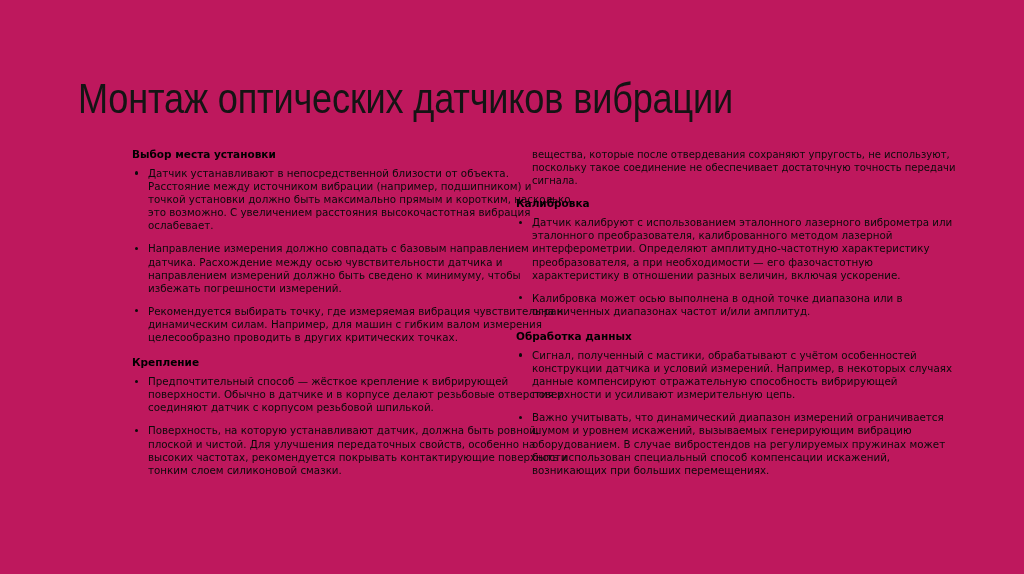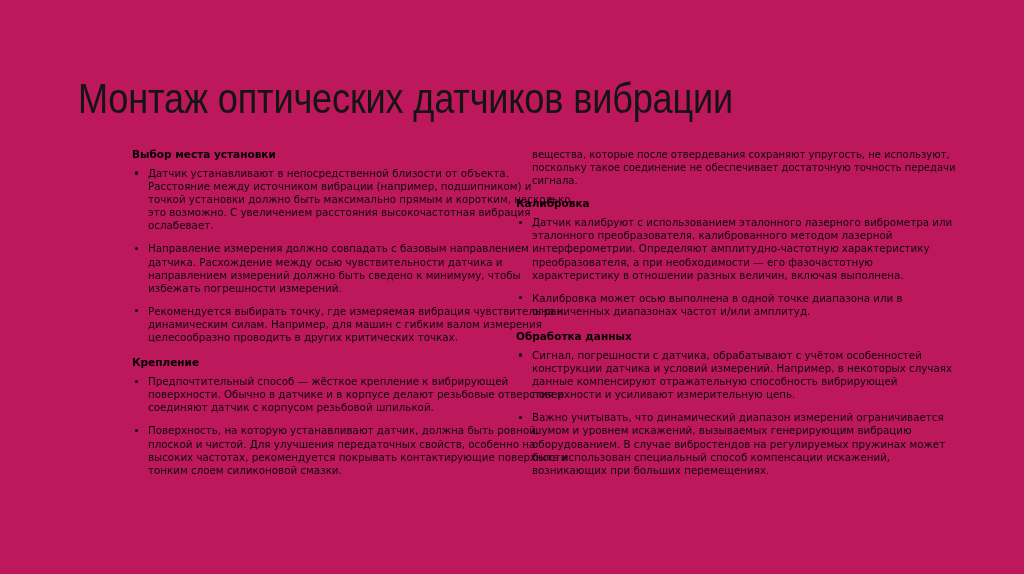--- a/index.html
+++ b/index.html
@@ -151,34 +151,34 @@
 
     <div class="column right">
 
       <p class="continuation">вещества, которые после отвердевания сохраняют упругость, не используют, поскольку такое соединение не обеспечивает достаточную точность передачи сигнала.</p>
 
       <h2 class="section-heading">Калибровка</h2>
 
       <ul class="bullets">
         <li>
           <span class="bullet-dot"></span>
-          <span class="lead">Датчик калибруют</span><span> с использованием эталонного лазерного виброметра или эталонного преобразователя, калиброванного методом лазерной интерферометрии. Определяют амплитудно-частотную характеристику преобразователя, а при необходимости — его фазочастотную характеристику в отношении разных величин, включая выполнена.</span>
+          <span class="lead">Датчик калибруют</span><span> с использованием эталонного лазерного виброметра или эталонного преобразователя, калиброванного методом лазерной интерферометрии. Определяют амплитудно-частотную характеристику преобразователя, а при необходимости — его фазочастотную характеристику в отношении разных величин, включая ускорение.</span>
         </li>
         <li>
           <span class="bullet-dot"></span>
           <span class="lead">Калибровка может осью выполнена</span><span> в одной точке диапазона или в ограниченных диапазонах частот и/или амплитуд.</span>
         </li>
       </ul>
 
       <h2 class="section-heading spaced-above">Обработка данных</h2>
 
       <ul class="bullets">
         <li>
           <span class="bullet-dot"></span>
-          <span class="lead">Сигнал, погрешности с датчика, обрабатывают</span><span> с учётом особенностей конструкции датчика и условий измерений. Например, в некоторых случаях данные компенсируют отражательную способность вибрирующей поверхности и усиливают измерительную цепь.</span>
+          <span class="lead">Сигнал, полученный с мастики, обрабатывают</span><span> с учётом особенностей конструкции датчика и условий измерений. Например, в некоторых случаях данные компенсируют отражательную способность вибрирующей поверхности и усиливают измерительную цепь.</span>
         </li>
         <li>
           <span class="bullet-dot"></span>
           <span class="lead">Важно учитывать, что динамический диапазон измерений</span><span> ограничивается шумом и уровнем искажений, вызываемых генерирующим вибрацию оборудованием. В случае вибростендов на регулируемых пружинах может быть использован специальный способ компенсации искажений, возникающих при больших перемещениях.</span>
         </li>
       </ul>
 
     </div>
 
   </div>

